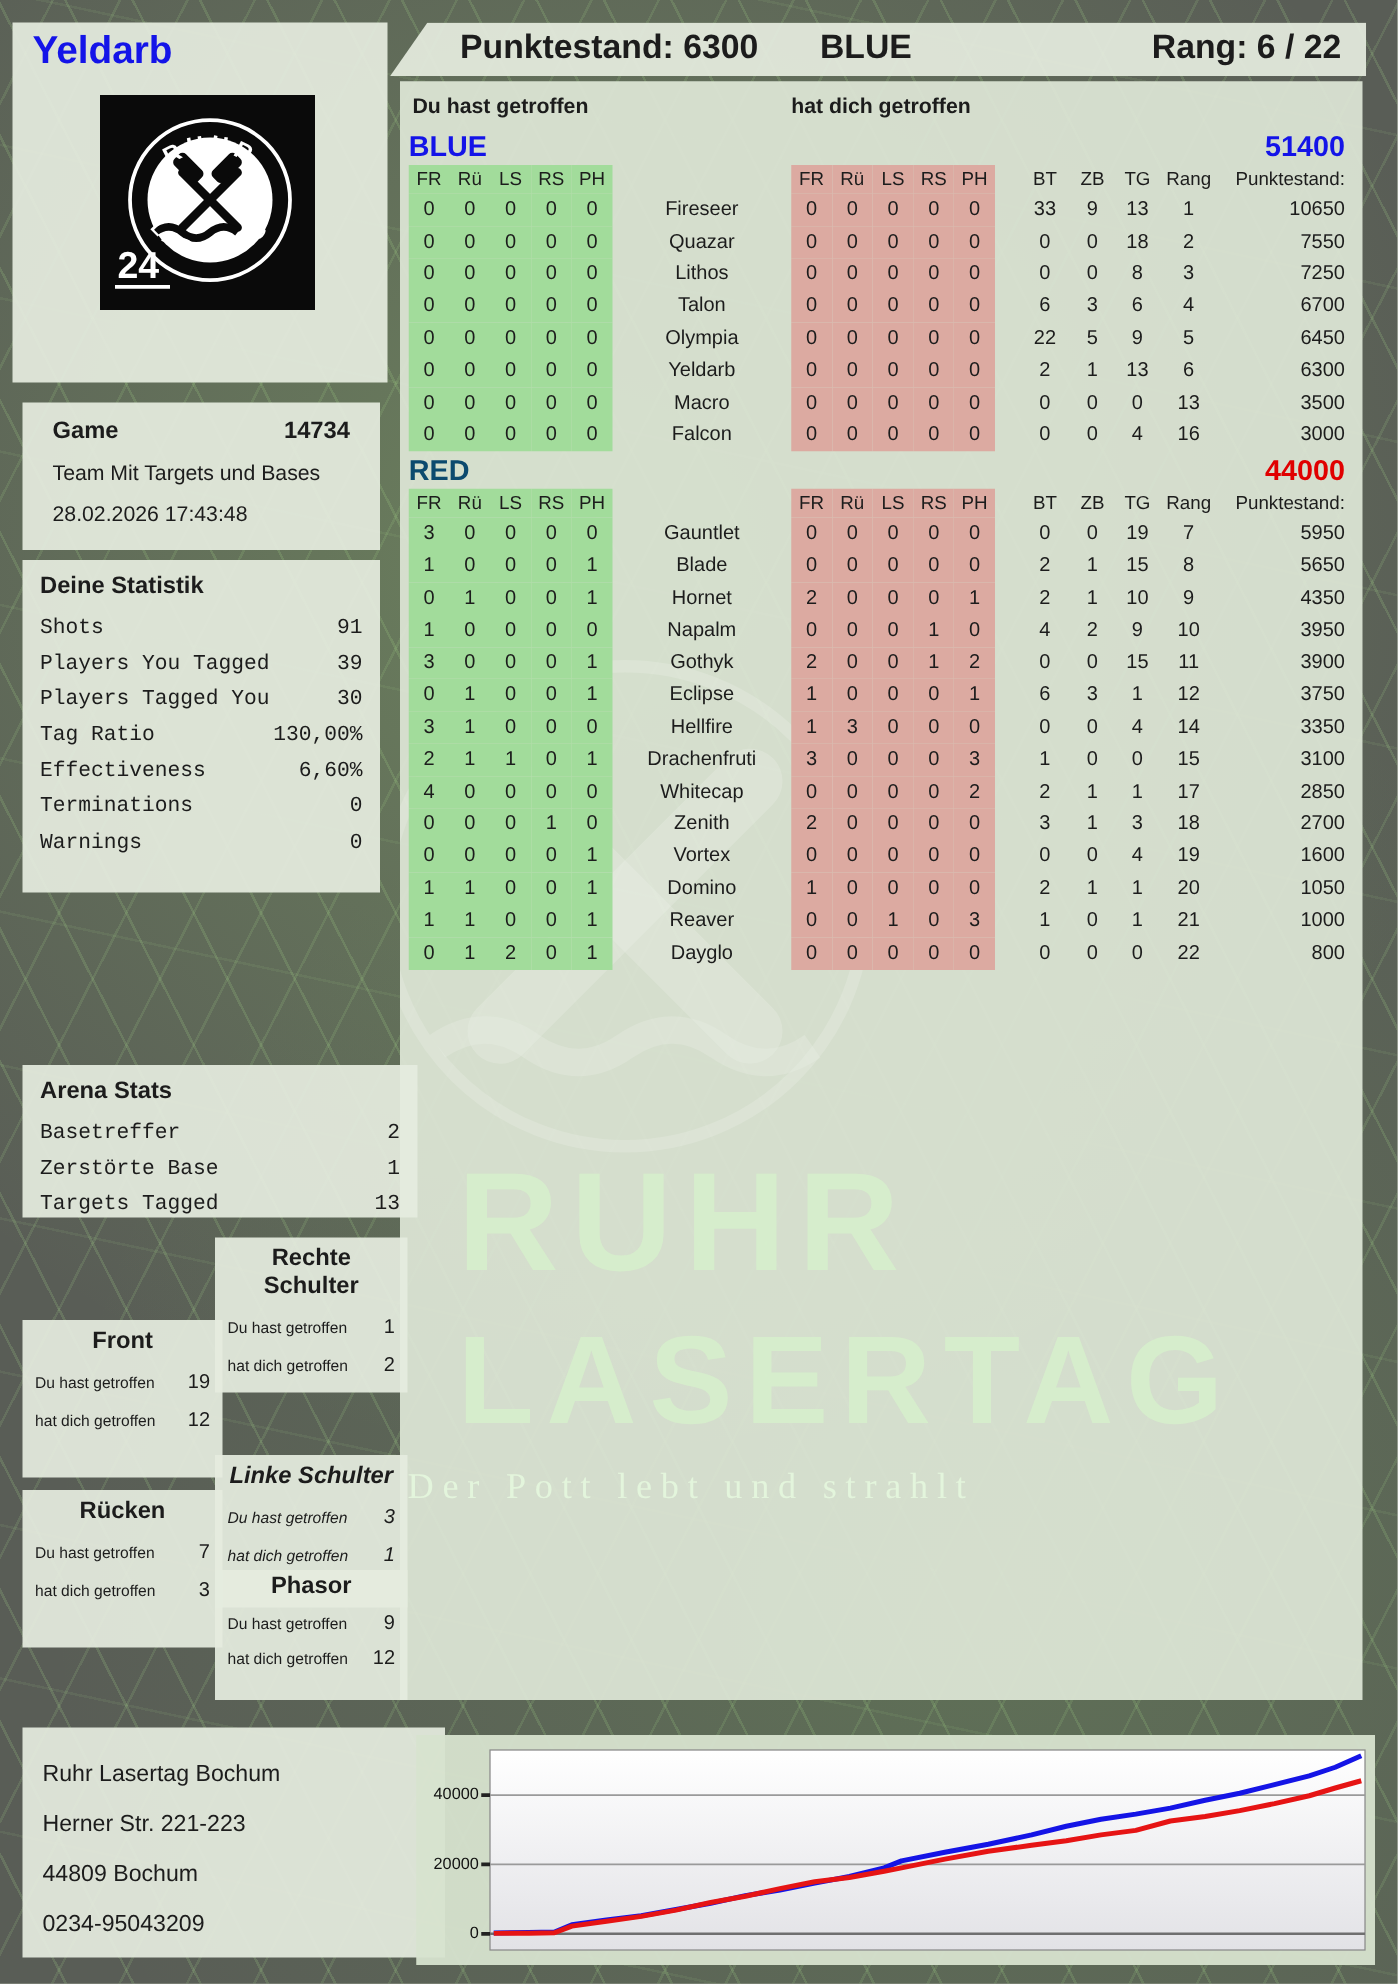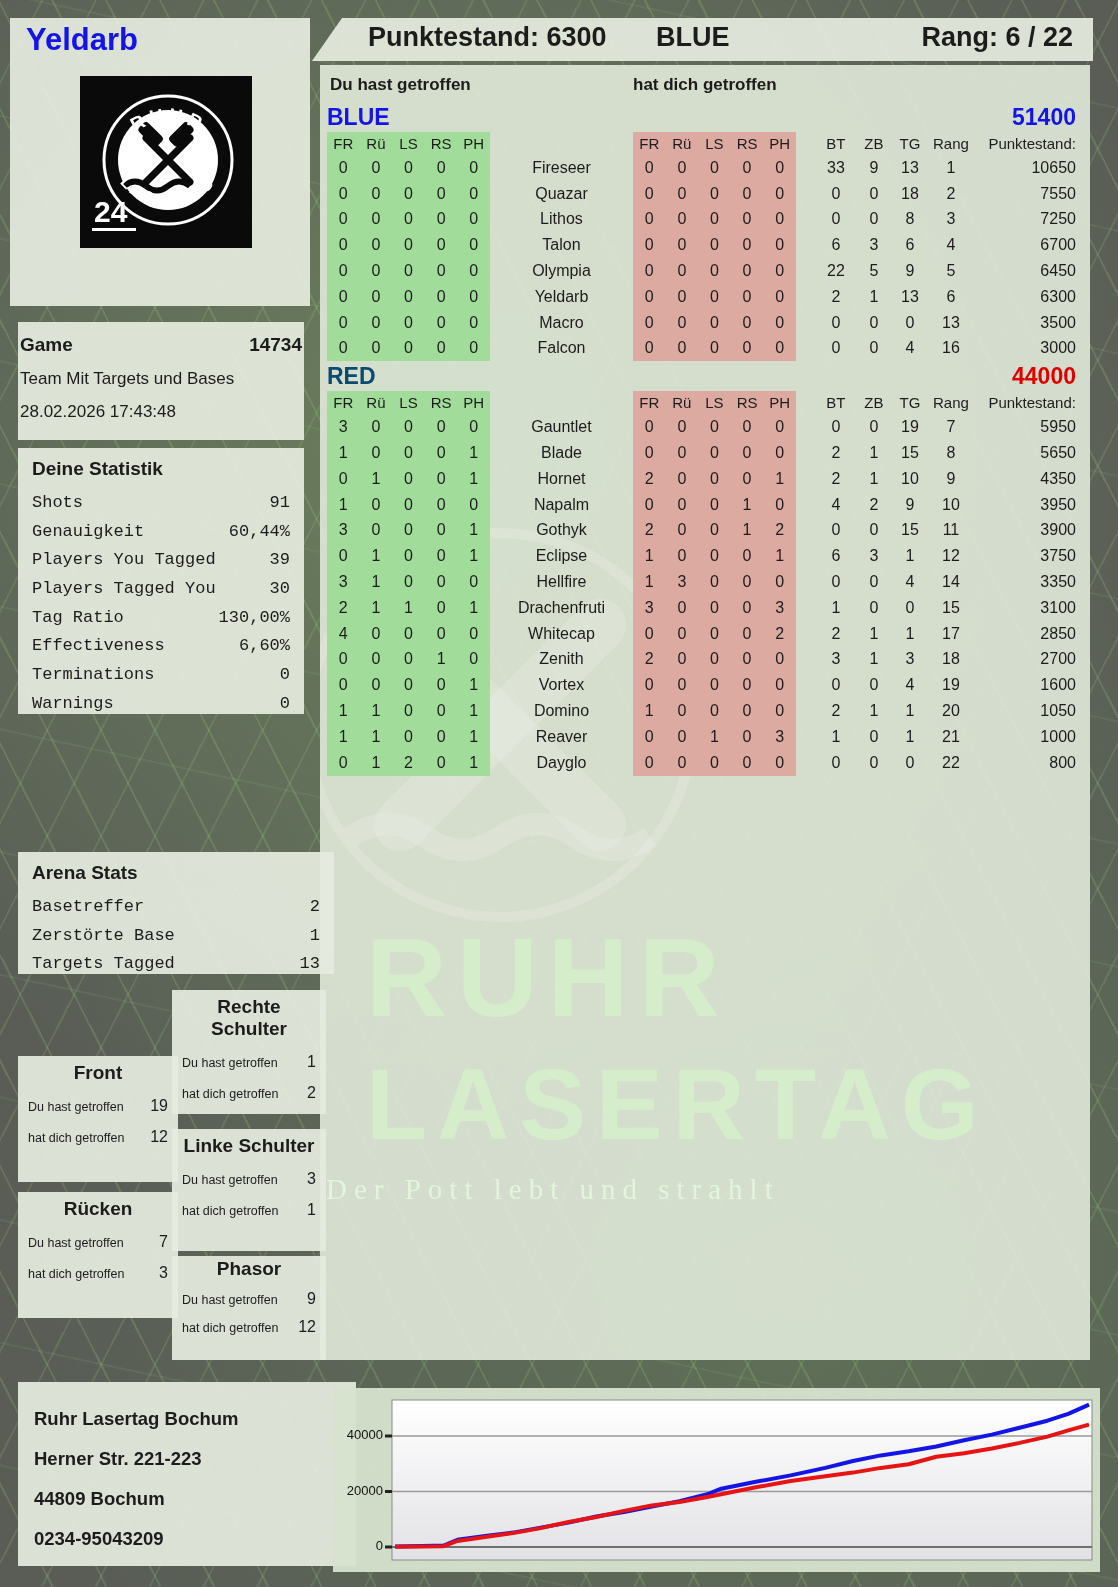--- a/index.html
+++ b/index.html
@@ -52,43 +52,43 @@
     height:25.8px;align-items:center;font-size:16px;}
   .row.thead{height:23px;font-size:15px;}
   .c{text-align:center;height:100%;display:flex;align-items:center;justify-content:center;}
   .g{background:#a2dc9b;}
   .p{background:#dcaaa1;}
   .name{text-align:center;}
   .pt{text-align:right;}
 
   
   .game-box{left:18px;top:322px;width:286px;height:118px;padding:0;}
-  .game-box .inner{padding:12px 2px;}
+  .game-box .inner{padding:12px 24px;}
   .game-line1{display:flex;justify-content:space-between;font-size:19px;font-weight:bold;}
   .game-mode,.game-date{font-size:17px;margin-top:13px;}
 
   .kv-box .inner{padding:10px 14px;}
   .kv-title{font-size:19px;font-weight:bold;margin-bottom:8px;}
   .kv-row{display:flex;justify-content:space-between;font-size:17px;height:28.7px;align-items:center;font-family:Liberation Mono, monospace;}
   .stats-box{left:18px;top:448px;width:286px;height:266px;}
   .arena-box{left:18px;top:852px;width:316px;height:122px;}
 
   .hit-box{padding:6px 10px;}
   .hit-title{text-align:center;font-size:19px;font-weight:bold;}
   .hit-row{display:flex;justify-content:space-between;align-items:baseline;margin-top:13px;}
   .hit-row .lbl{font-size:12.5px;}
   .hit-row .val{font-size:16px;}
   .box-rechte{left:172px;top:990px;width:134px;height:112px;}
   .box-front{left:18px;top:1056px;width:140px;height:114px;}
-  .box-linke{left:172px;top:1129px;width:134px;height:110px;}
+  .box-linke{left:172px;top:1164px;width:134px;height:110px;font-style:italic;}
   .box-ruecken{left:18px;top:1192px;width:140px;height:114px;}
   .box-phasor{left:172px;top:1256px;width:134px;height:96px;padding-top:2px;}
   .box-phasor .hit-row{margin-top:10px;}
 
-  .address-box{left:18px;top:1382px;width:338px;height:184px;font-weight:bold;}
+  .address-box{left:18px;top:1382px;width:338px;height:184px;}
   .address-box .inner{padding:14px 16px;}
   .addr-line{font-size:18.5px;margin-top:12px;margin-bottom:18px;}
 
   
   .chart-panel{left:333px;top:1388px;width:767px;height:184px;background:rgba(215,227,207,0.95);}
   .ylabel{position:absolute;width:50px;text-align:right;font-size:13px;color:#111;}
   .chart-svg{position:absolute;left:59px;top:12px;overflow:visible;}
 </style>
 </head>
 <body>
@@ -633,24 +633,20 @@
 
 <div class="panel kv-box stats-box">
   <div class="inner">
     <div class="kv-title">Deine Statistik</div>
     <div id="stats-rows">
         <div class="kv-row">
           <span class="k">Shots</span>
           <span class="v">91</span>
         </div>
         <div class="kv-row">
-          <span class="k">Genauigkeit</span>
-          <span class="v">60,44%</span>
-        </div>
-        <div class="kv-row">
           <span class="k">Players You Tagged</span>
           <span class="v">39</span>
         </div>
         <div class="kv-row">
           <span class="k">Players Tagged You</span>
           <span class="v">30</span>
         </div>
         <div class="kv-row">
           <span class="k">Tag Ratio</span>
           <span class="v">130,00%</span>

